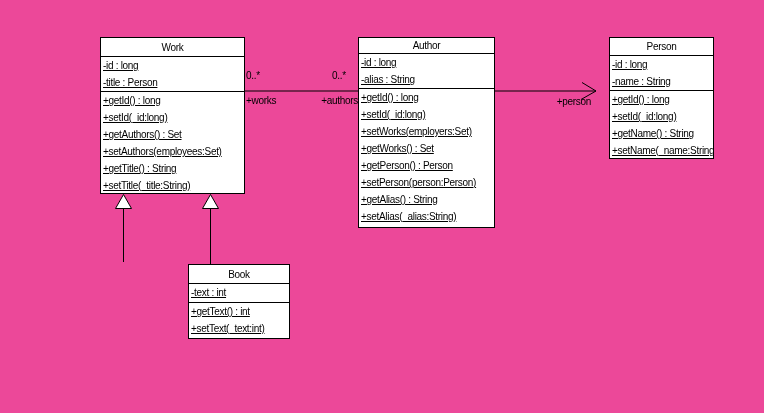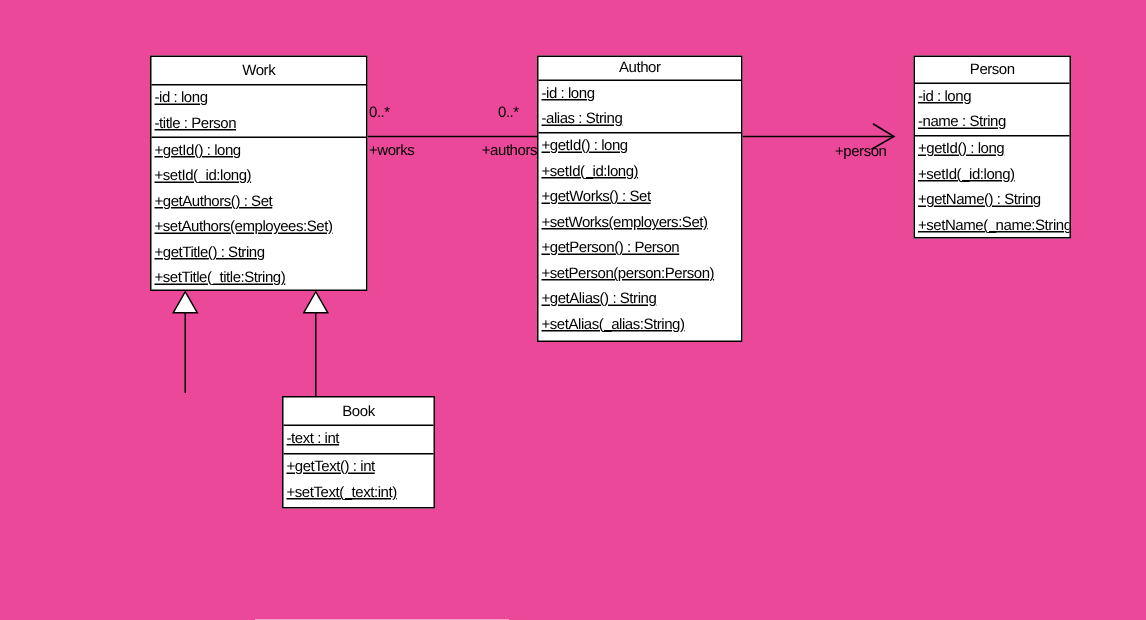--- a/index.html
+++ b/index.html
@@ -101,22 +101,22 @@
 
   <div class="uml-class" style="left:358px; top:37px; width:137px; height:191px;">
     <div class="title" style="height:16px;">Author</div>
     <div class="compartment attrs" style="height:35px;">
       <div class="row">-id : long</div>
       <div class="row">-alias : String</div>
     </div>
     <div class="compartment methods" style="height:135px;">
       <div class="row">+getId() : long</div>
       <div class="row">+setId(_id:long)</div>
+      <div class="row">+setWorks(employers:Set)</div>
       <div class="row">+getWorks() : Set</div>
-      <div class="row">+setWorks(employers:Set)</div>
       <div class="row">+getPerson() : Person</div>
       <div class="row">+setPerson(person:Person)</div>
       <div class="row">+getAlias() : String</div>
       <div class="row">+setAlias(_alias:String)</div>
     </div>
   </div>
 
   <div class="uml-class" style="left:597px; top:37px; width:105px; height:122px;margin-left:12px;">
     <div class="title" style="height:18px;">Person</div>
     <div class="compartment attrs" style="height:35px;">

